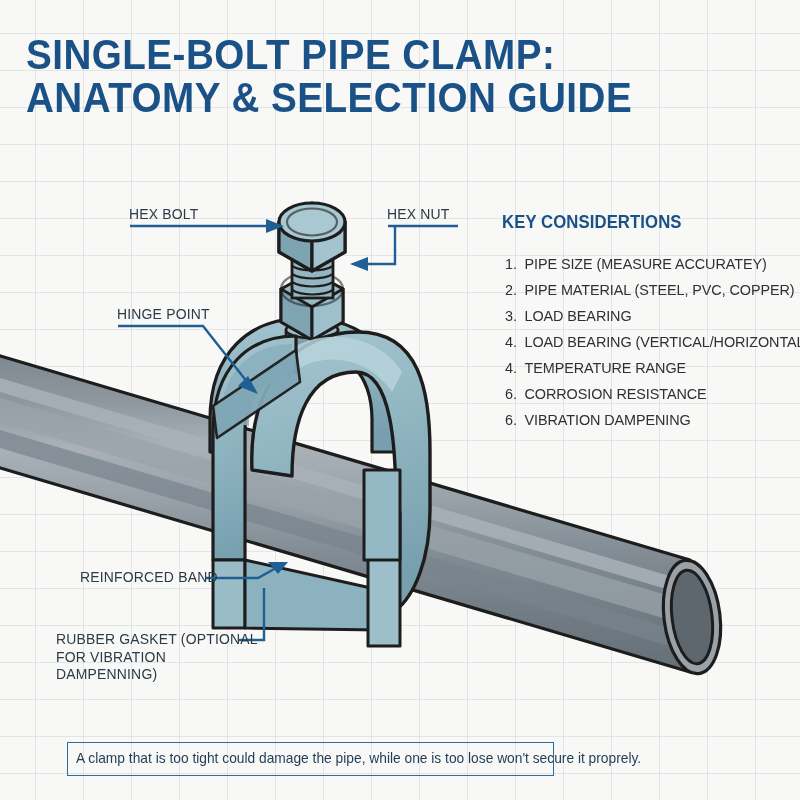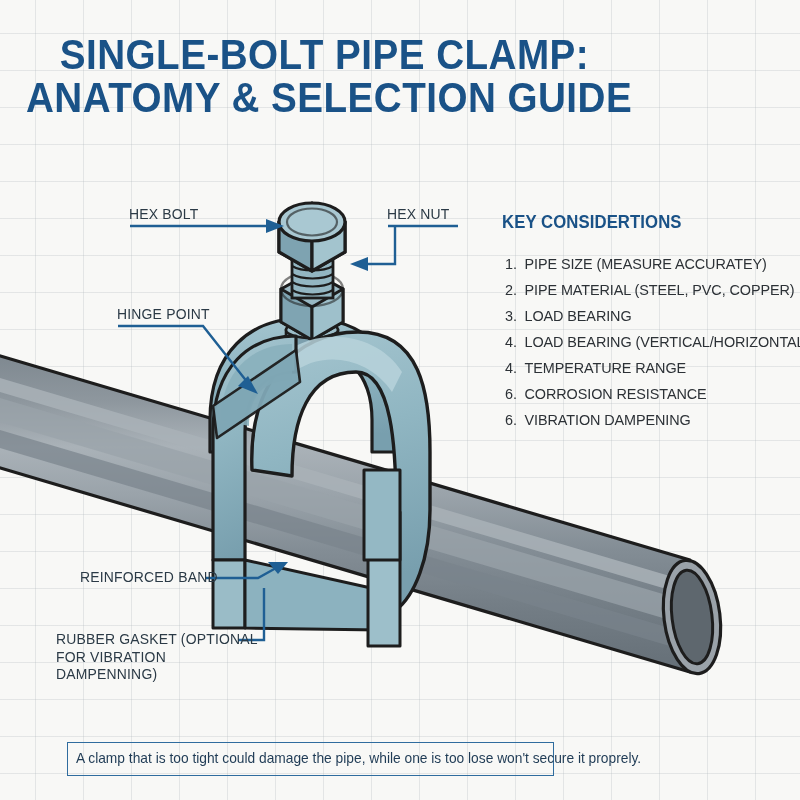--- a/index.html
+++ b/index.html
@@ -22,21 +22,21 @@
       linear-gradient(to bottom, rgba(180,186,190,0.30) 1px, transparent 1px);
     background-size: 48px 37px;
     background-position: -13px -4px;
     overflow: hidden;
   }
 
   
   .title-block {
     position: absolute;
     top: 34px; left: 0; width: 649px;
-    text-align: center;
+    text-align: left;
     line-height: 1.02;
   }
   .title-line {
     display: block;
     color: #1a5287;
     font-family: "Liberation Sans Narrow", "Liberation Sans", sans-serif;
     font-weight: bold;
     font-size: 42px;
     letter-spacing: 0.5px;
     transform: scaleX(0.92);

